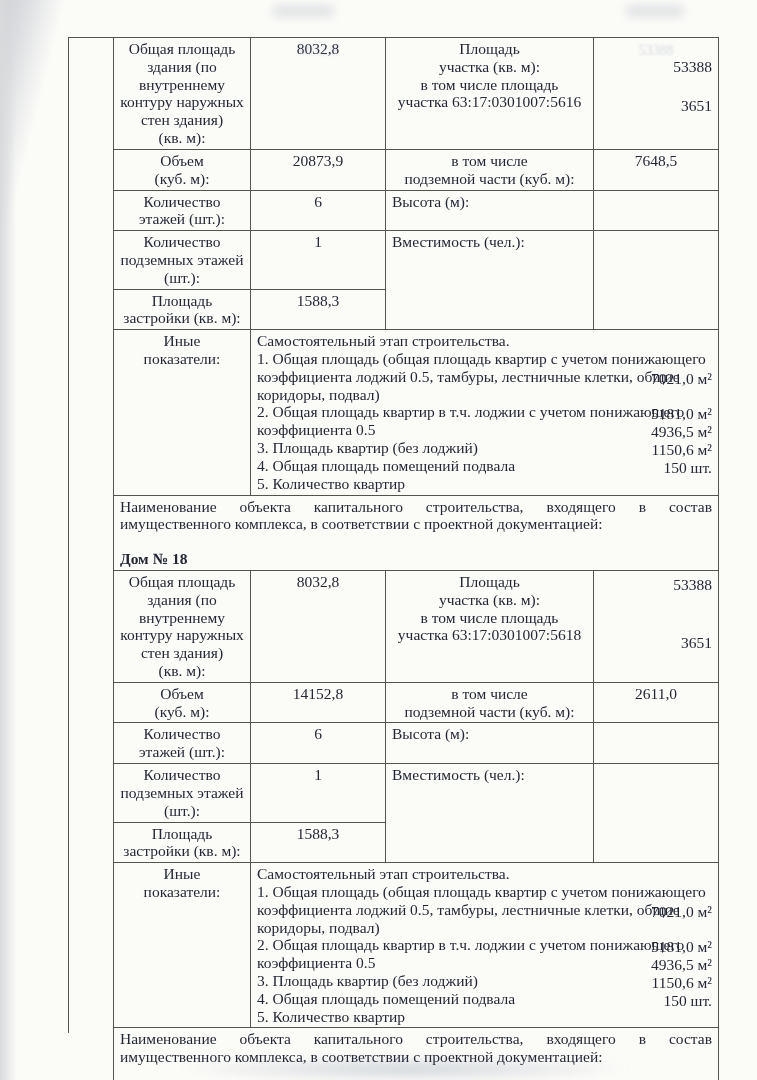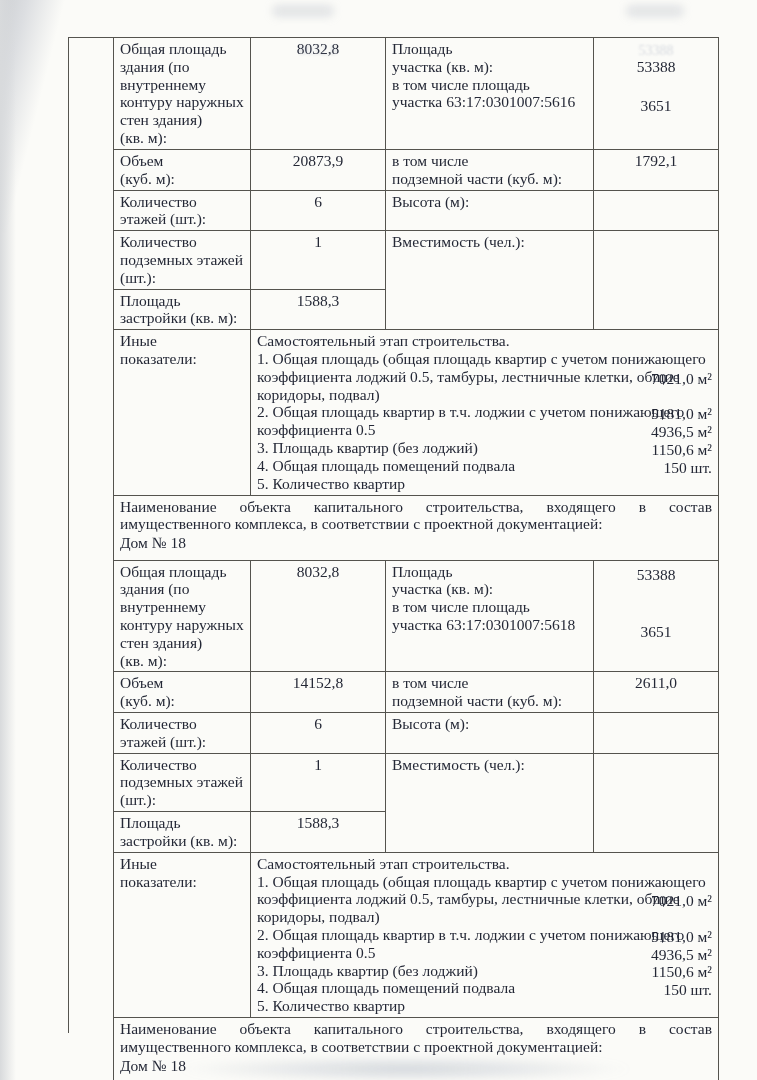--- a/index.html
+++ b/index.html
@@ -34,38 +34,38 @@
   .outer-topline{position:absolute;left:68px;top:37px;width:46px;height:1px;background:#55544f;}
   
   table.doc{
     position:absolute;left:113px;top:37px;width:605px;
     border-collapse:collapse;table-layout:fixed;
   }
   table.doc td{
     border:1px solid #54534e;vertical-align:top;
     padding:2px 6px;overflow:hidden;
   }
-  td.pre{white-space:pre-line;}
+  td.pre{white-space:pre-line;text-align:center;}
   td.val{text-align:center;margin-top:48px;}
   td.vbot{vertical-align:bottom;padding-bottom:5px;}
   td.rel{position:relative;}
   .ghost{
     position:absolute;left:0;right:0;top:5px;text-align:center;
     color:#99a2b6;opacity:.38;filter:blur(1px);font-size:14px;
     pointer-events:none;
   }
-  .pv{text-align:center;}
+  .pv{text-align:right;}
   .a-pv1{margin-top:18px;} .a-pv2{margin-top:21px;}
   .b-pv1{margin-top:3px;}  .b-pv2{margin-top:40px;}
   td.other-cell{padding:2px 8px 2px 8px;}
   .item{position:relative;padding-right:2px;}
   .item .ival{position:absolute;right:0;bottom:16px;white-space:nowrap;}
   td.name-cell{padding:4px 8px;}
   .just{text-align:justify;}
-  .house{font-weight:normal;margin-top:1px;}
+  .house{font-weight:bold;margin-top:17px;}
 </style>
 </head>
 <body>
 
 <div class="page">
 
   <div class="curl"></div>
   <div class="edge-shade"></div>
   <div class="top-smudge ts1"></div>
   <div class="top-smudge ts2"></div>
@@ -103,21 +103,21 @@
           <div class="pv a-pv1">53388</div>
           <div class="pv a-pv2">3651</div>
         </td>
       </tr>
       <tr style="height:40px">
         <td class="pre">Объем
 (куб. м):</td>
         <td class="val">20873,9</td>
         <td class="pre">в том числе
 подземной части (куб. м):</td>
-        <td class="val">1792,1</td>
+        <td class="val">7648,5</td>
       </tr>
       <tr style="height:37px">
         <td class="pre">Количество
 этажей (шт.):</td>
         <td class="val">6</td>
         <td>Высота (м):</td>
         <td class="val"></td>
       </tr>
       <tr style="height:50px">
         <td class="pre">Количество

